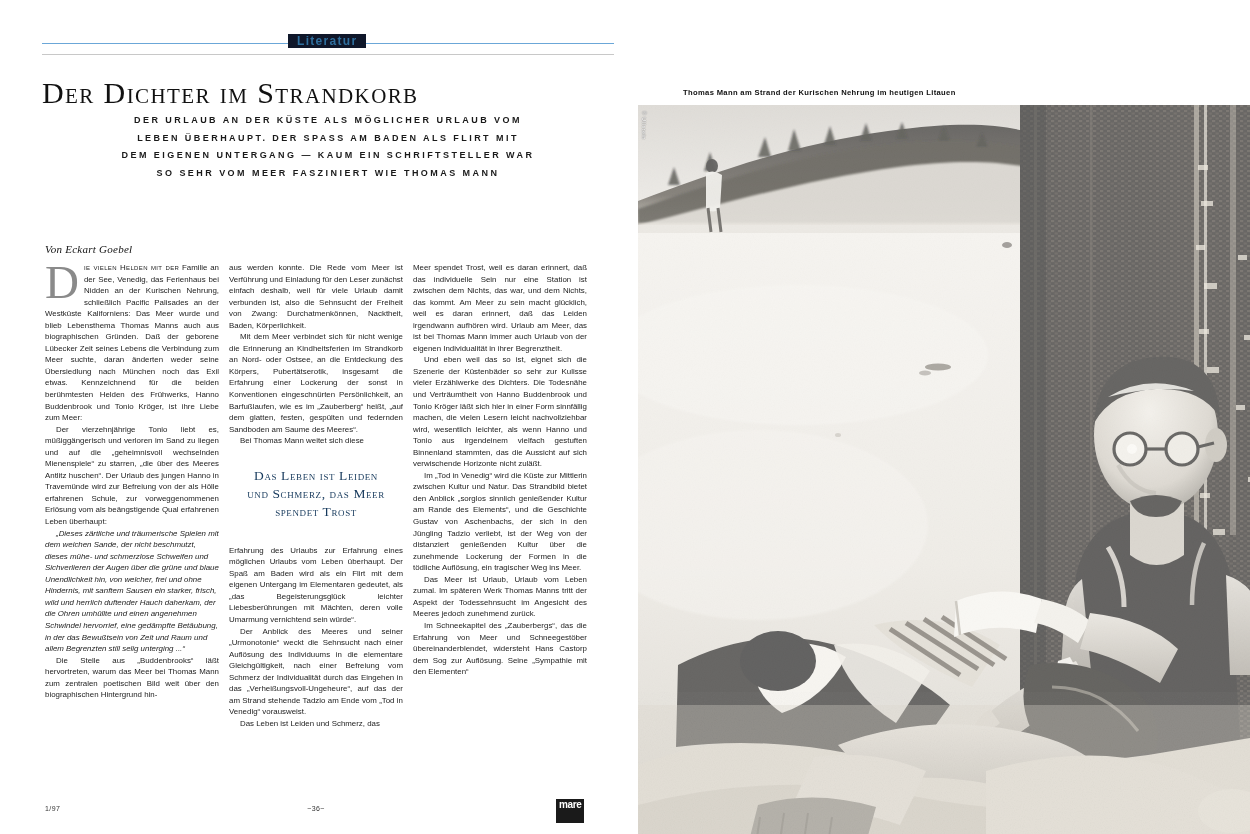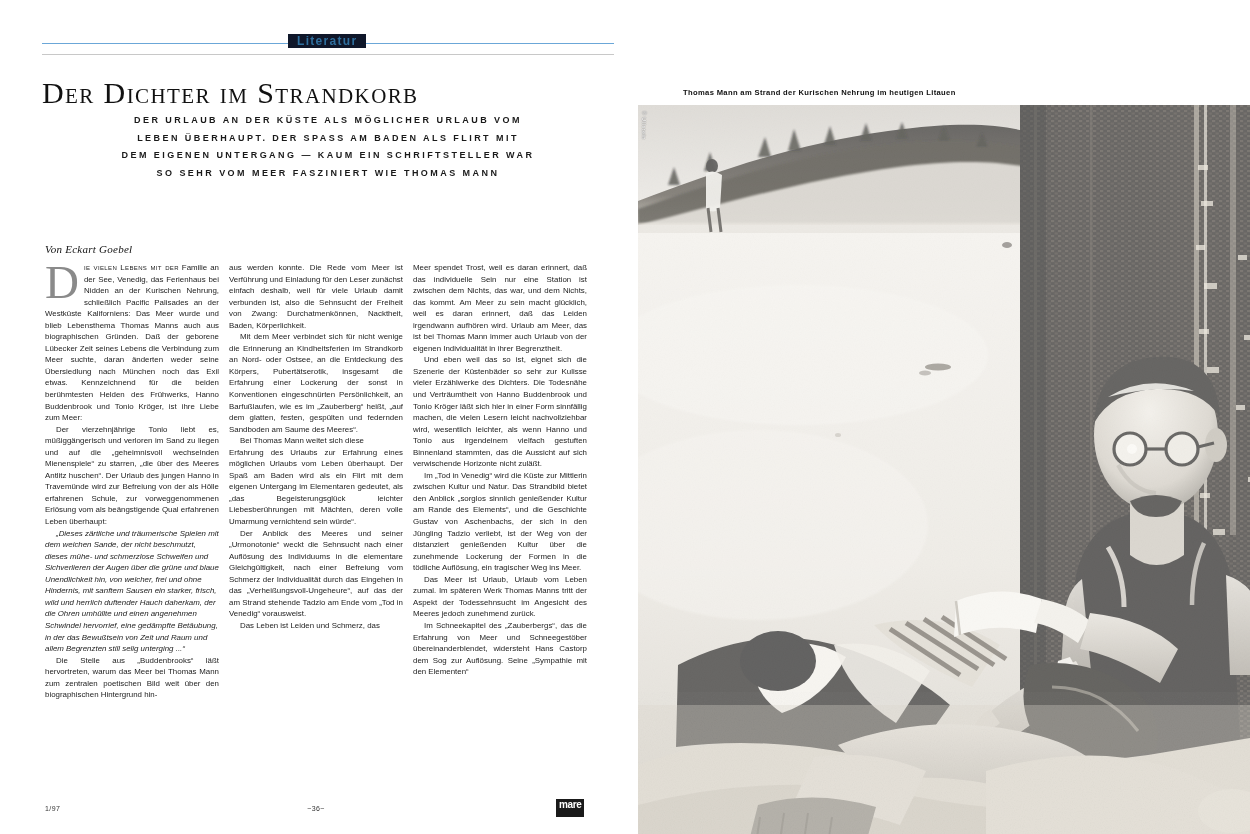--- a/index.html
+++ b/index.html
@@ -166,21 +166,21 @@
 
   .mare-logo {
     position: absolute;
     left: 556px; top: 799px;
     font-family: "Liberation Sans", sans-serif;
     font-size: 10px;
     font-weight: 700;
     letter-spacing: -0.4px;
     color: #ffffff;
     background: #1a1a1a;
-    padding: 1px 3px 7px 3px;
+    padding: 1px 3px 13px 3px;
     line-height: 10px;
   }
 
   
   .right-page {
     position: absolute;
     left: 620px; top: 0;
     width: 630px; height: 834px;
     background: #ffffff;
     margin-left: 18px;
@@ -236,33 +236,38 @@
       <div>Der Urlaub an der Küste als möglicher Urlaub vom</div>
       <div>Leben überhaupt. Der Spass am Baden als Flirt mit</div>
       <div>dem eigenen Untergang — kaum ein Schriftsteller war</div>
       <div>so sehr vom Meer fasziniert wie Thomas Mann</div>
     </div>
 
     <div class="byline">Von Eckart Goebel</div>
 
     <div class="col" id="col1">
       <p class="noindent">
-        <span class="dropcap">D</span><span class="smallcaps-lead">ie vielen Lebens mit der</span>
+        <span class="dropcap">D</span><span class="smallcaps-lead">ie vielen Helden mit der</span>
         <span>Familie an der See, Venedig, das Ferienhaus bei Nidden an der Kurischen Nehrung, schließlich Pacific Palisades an der Westküste Kaliforniens: Das Meer wurde und blieb Lebensthema Thomas Manns auch aus biographischen Gründen. Daß der geborene Lübecker Zeit seines Lebens die Verbindung zum Meer suchte, daran änderten weder seine Übersiedlung nach München noch das Exil etwas. Kennzeichnend für die beiden berühmtesten Helden des Frühwerks, Hanno Buddenbrook und Tonio Kröger, ist ihre Liebe zum Meer:</span>
       </p>
       <p>Der vierzehnjährige Tonio liebt es, müßiggängerisch und verloren im Sand zu liegen und auf die „geheimnisvoll wechselnden Mienenspiele“ zu starren, „die über des Meeres Antlitz huschen“. Der Urlaub des jungen Hanno in Travemünde wird zur Befreiung von der als Hölle erfahrenen Schule, zur vorweggenommenen Erlösung vom als beängstigende Qual erfahrenen Leben überhaupt:</p>
       <p class="quote">„Dieses zärtliche und träumerische Spielen mit dem weichen Sande, der nicht beschmutzt, dieses mühe- und schmerzlose Schweifen und Sichverlieren der Augen über die grüne und blaue Unendlichkeit hin, von welcher, frei und ohne Hindernis, mit sanftem Sausen ein starker, frisch, wild und herrlich duftender Hauch daherkam, der die Ohren umhüllte und einen angenehmen Schwindel hervorrief, eine gedämpfte Betäubung, in der das Bewußtsein von Zeit und Raum und allem Begrenzten still selig unterging ...“</p>
       <p>Die Stelle aus „Buddenbrooks“ läßt hervortreten, warum das Meer bei Thomas Mann zum zentralen poetischen Bild weit über den biographischen Hintergrund hin-</p>
     </div>
 
     <div class="col" id="col2">
       <p class="noindent">aus werden konnte. Die Rede vom Meer ist Verführung und Einladung für den Leser zunächst einfach deshalb, weil für viele Urlaub damit verbunden ist, also die Sehnsucht der Freiheit von Zwang: Durchatmenkönnen, Nacktheit, Baden, Körperlichkeit.</p>
       <p>Mit dem Meer verbindet sich für nicht wenige die Erinnerung an Kindheitsferien im Strandkorb an Nord- oder Ostsee, an die Entdeckung des Körpers, Pubertätserotik, insgesamt die Erfahrung einer Lockerung der sonst in Konventionen eingeschnürten Persönlichkeit, an Barfußlaufen, wie es im „Zauberberg“ heißt, „auf dem glatten, festen, gespülten und federnden Sandboden am Saume des Meeres“.</p>
       <p>Bei Thomas Mann weitet sich diese</p>
 
+      <div class="crosshead">
+        <div>Das Leben ist Leiden</div>
+        <div>und Schmerz, das Meer</div>
+        <div>spendet Trost</div>
+      </div>
 
       <p class="noindent">Erfahrung des Urlaubs zur Erfahrung eines möglichen Urlaubs vom Leben überhaupt. Der Spaß am Baden wird als ein Flirt mit dem eigenen Untergang im Elementaren gedeutet, als „das Begeisterungsglück leichter Liebesberührungen mit Mächten, deren volle Umarmung vernichtend sein würde“.</p>
       <p>Der Anblick des Meeres und seiner „Urmonotonie“ weckt die Sehnsucht nach einer Auflösung des Individuums in die elementare Gleichgültigkeit, nach einer Befreiung vom Schmerz der Individualität durch das Eingehen in das „Verheißungsvoll-Ungeheure“, auf das der am Strand stehende Tadzio am Ende vom „Tod in Venedig“ vorausweist.</p>
       <p>Das Leben ist Leiden und Schmerz, das</p>
     </div>
 
     <div class="col" id="col3">
       <p class="noindent">Meer spendet Trost, weil es daran erinnert, daß das individuelle Sein nur eine Station ist zwischen dem Nichts, das war, und dem Nichts, das kommt. Am Meer zu sein macht glücklich, weil es daran erinnert, daß das Leiden irgendwann aufhören wird. Urlaub am Meer, das ist bei Thomas Mann immer auch Urlaub von der eigenen Individualität in ihrer Begrenztheit.</p>
       <p>Und eben weil das so ist, eignet sich die Szenerie der Küstenbäder so sehr zur Kulisse vieler Erzählwerke des Dichters. Die Todesnähe und Verträumtheit von Hanno Buddenbrook und Tonio Kröger läßt sich hier in einer Form sinnfällig machen, die vielen Lesern leicht nachvollziehbar wird, wesentlich leichter, als wenn Hanno und Tonio aus irgendeinem vielfach gestuften Binnenland stammten, das die Aussicht auf sich verwischende Horizonte nicht zuläßt.</p>
       <p>Im „Tod in Venedig“ wird die Küste zur Mittlerin zwischen Kultur und Natur. Das Strandbild bietet den Anblick „sorglos sinnlich genießender Kultur am Rande des Elements“, und die Geschichte Gustav von Aschenbachs, der sich in den Jüngling Tadzio verliebt, ist der Weg von der distanziert genießenden Kultur über die zunehmende Lockerung der Formen in die tödliche Auflösung, ein tragischer Weg ins Meer.</p>

